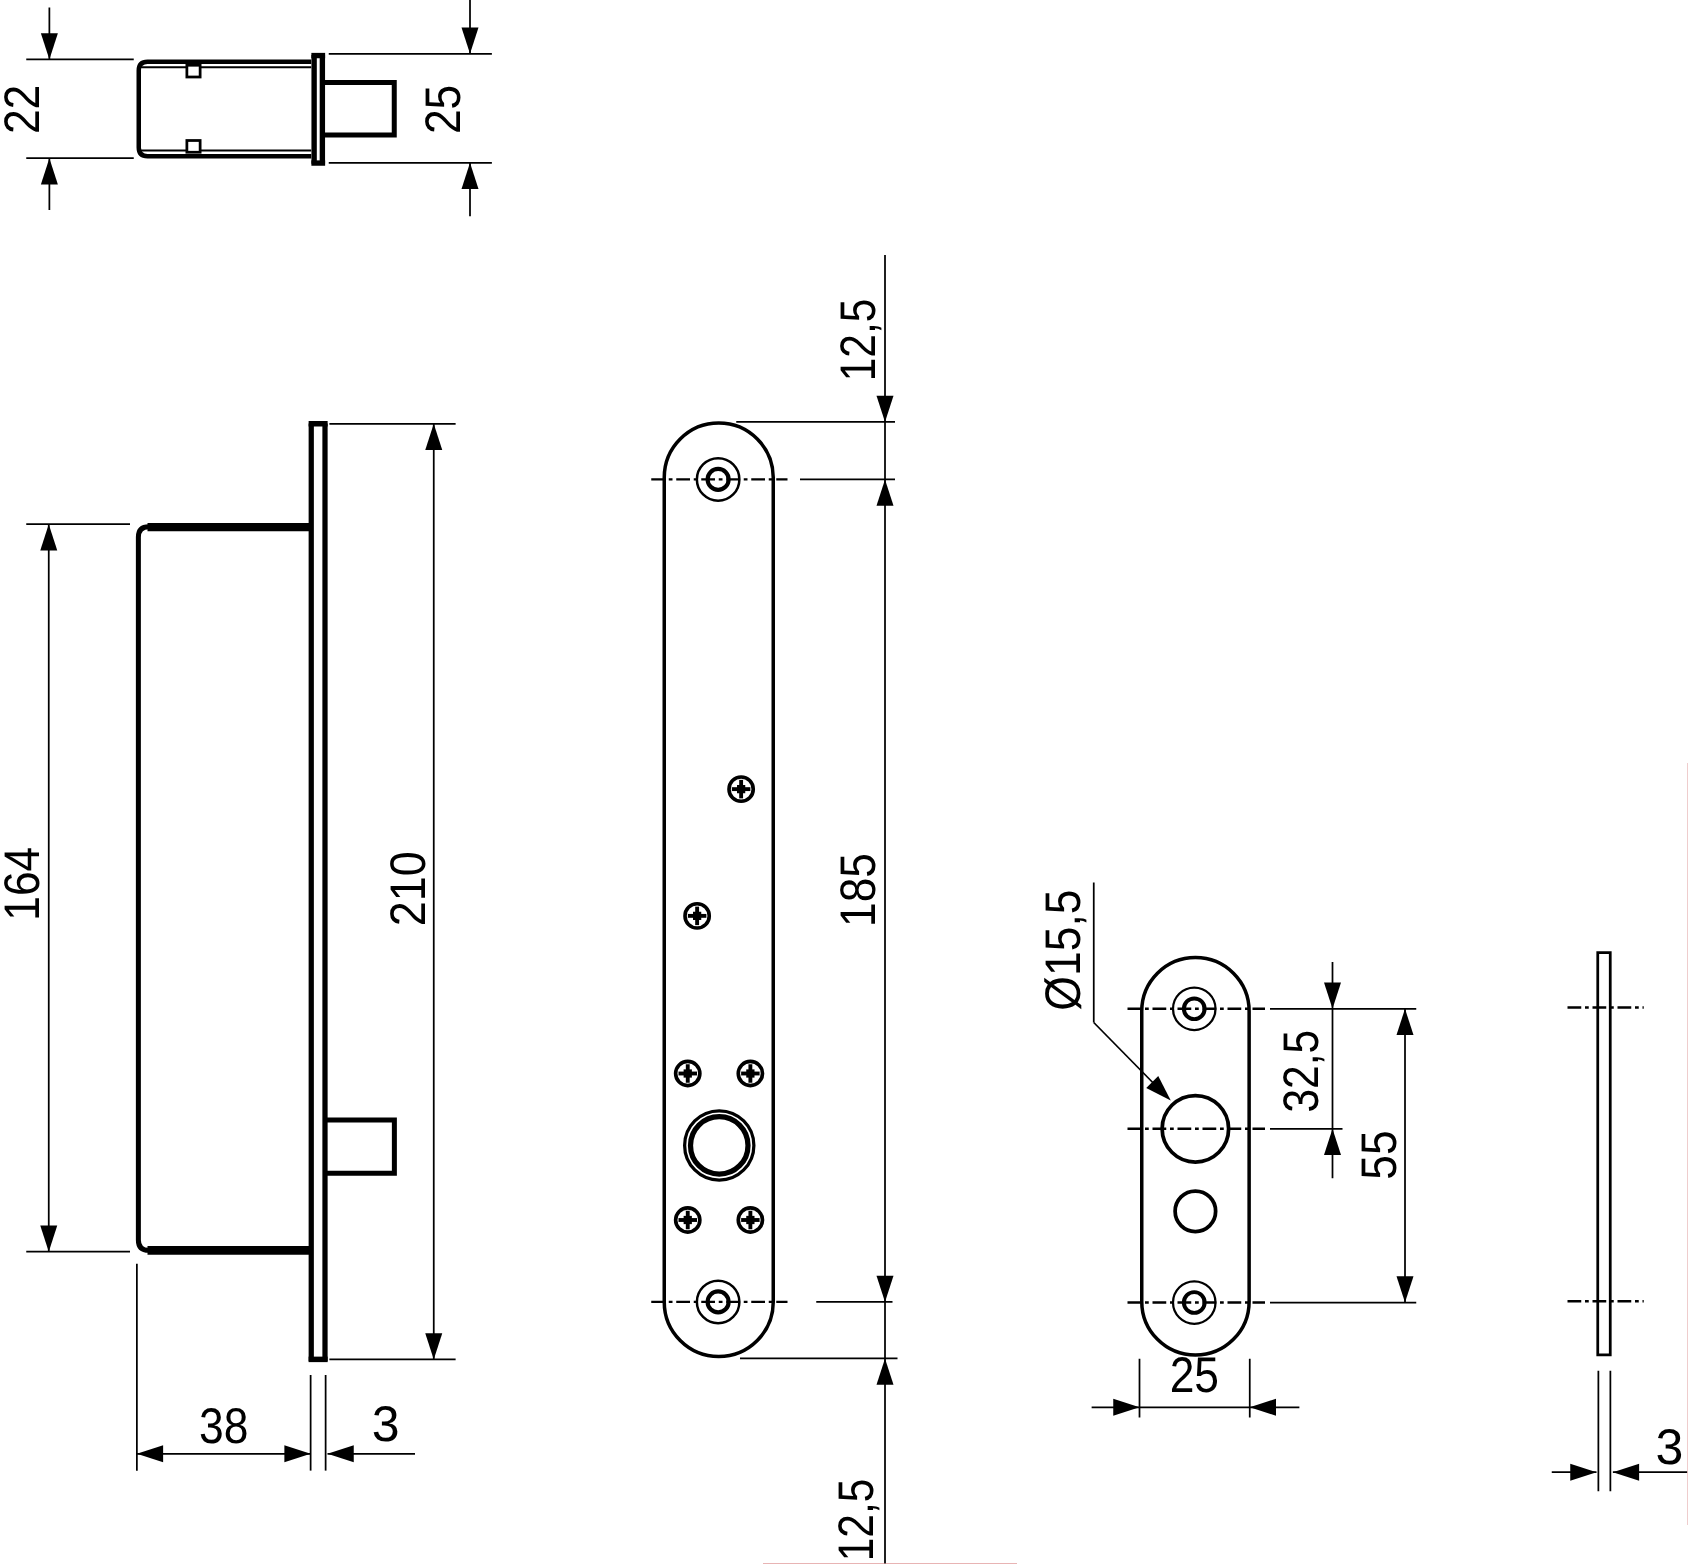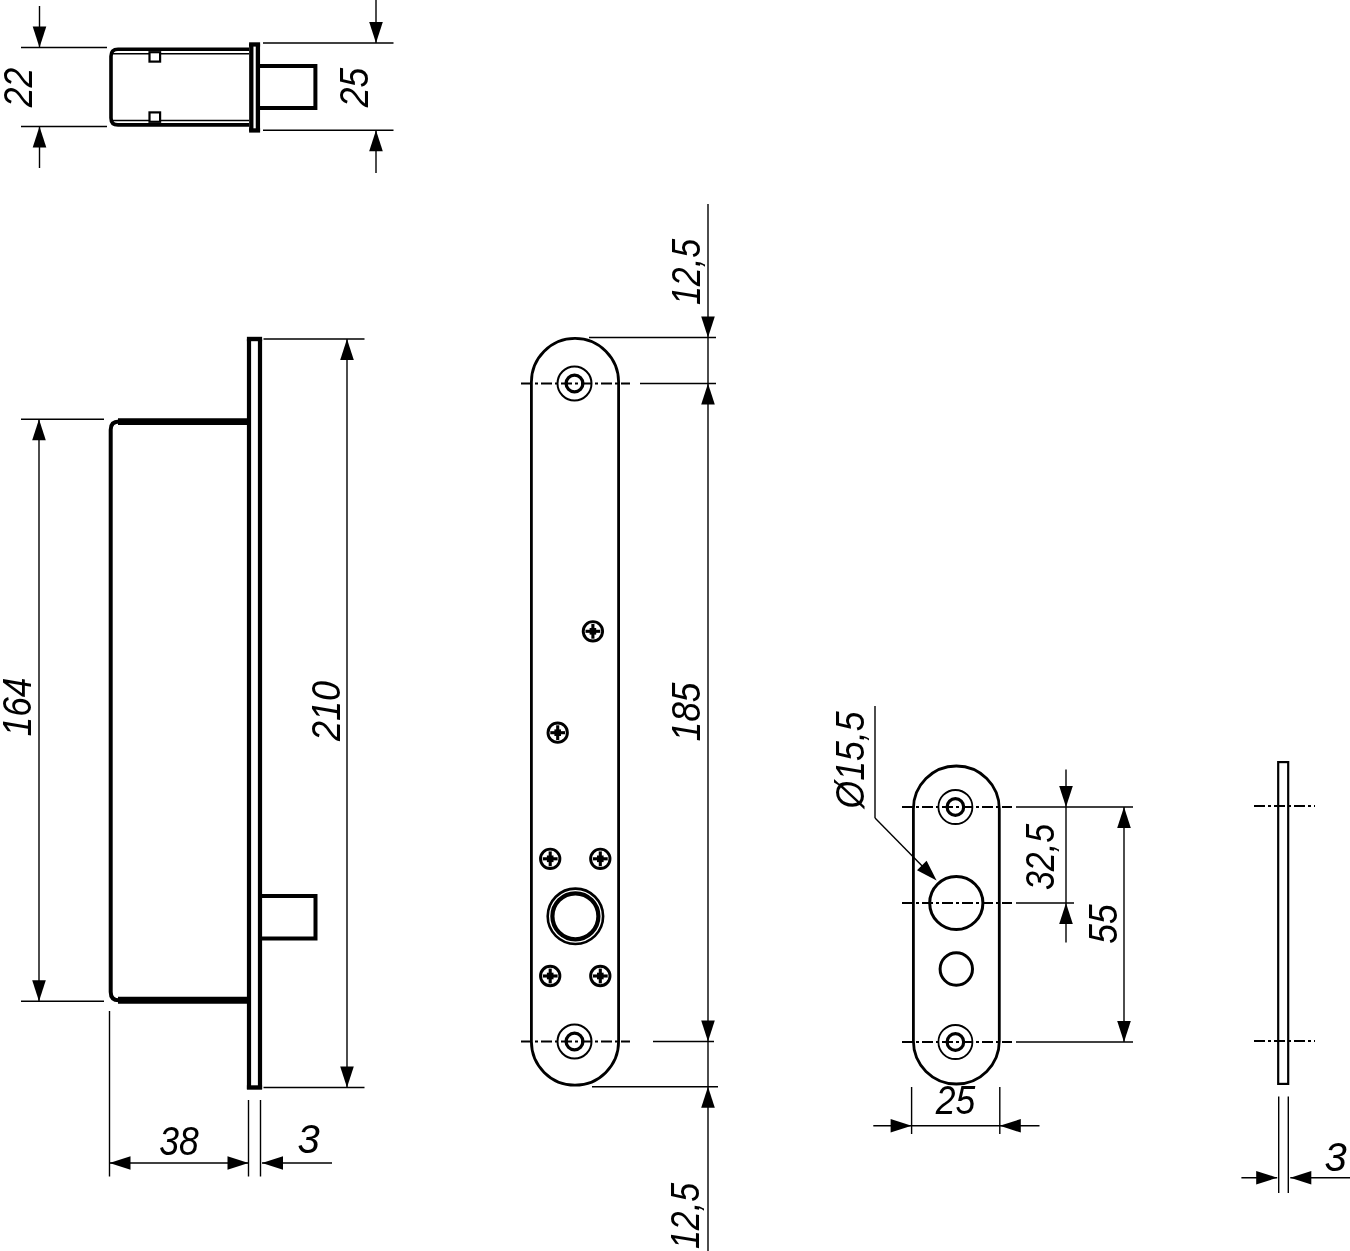--- a/index.html
+++ b/index.html
@@ -1,16 +1,16 @@
 <!DOCTYPE html>
 <html><head>
 <meta charset="utf-8">
 <style>
 html,body{margin:0;padding:0;background:#ffffff;}
-#wrap{width:1350px;height:1251px;position:relative;overflow:hidden;background:#b91c1c;font-style:italic;}
+#wrap{width:1350px;height:1251px;position:relative;overflow:hidden;background:#b91c1c;}
 svg{display:block}
 text{font-family:"Liberation Sans",sans-serif;font-size:40px;fill:#000;}
 .o{stroke:#000;fill:none;stroke-width:3.6;}
 .p{stroke:#000;fill:none;stroke-width:2.8;}
 .t{stroke:#000;fill:none;stroke-width:1.5;}
 .d{stroke:#000;fill:none;stroke-width:1.4;}
 .c{stroke:#000;fill:none;stroke-width:1.9;stroke-dasharray:11 3 3 3;}
 .a{fill:#000;stroke:none;}
 </style>
 </head>

